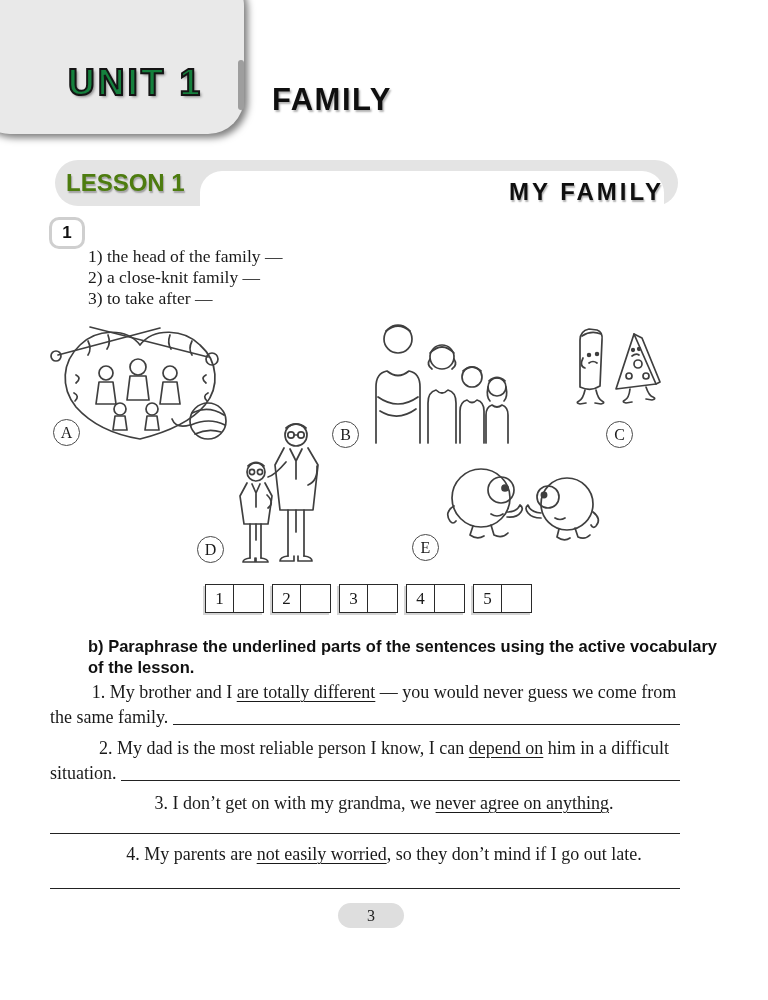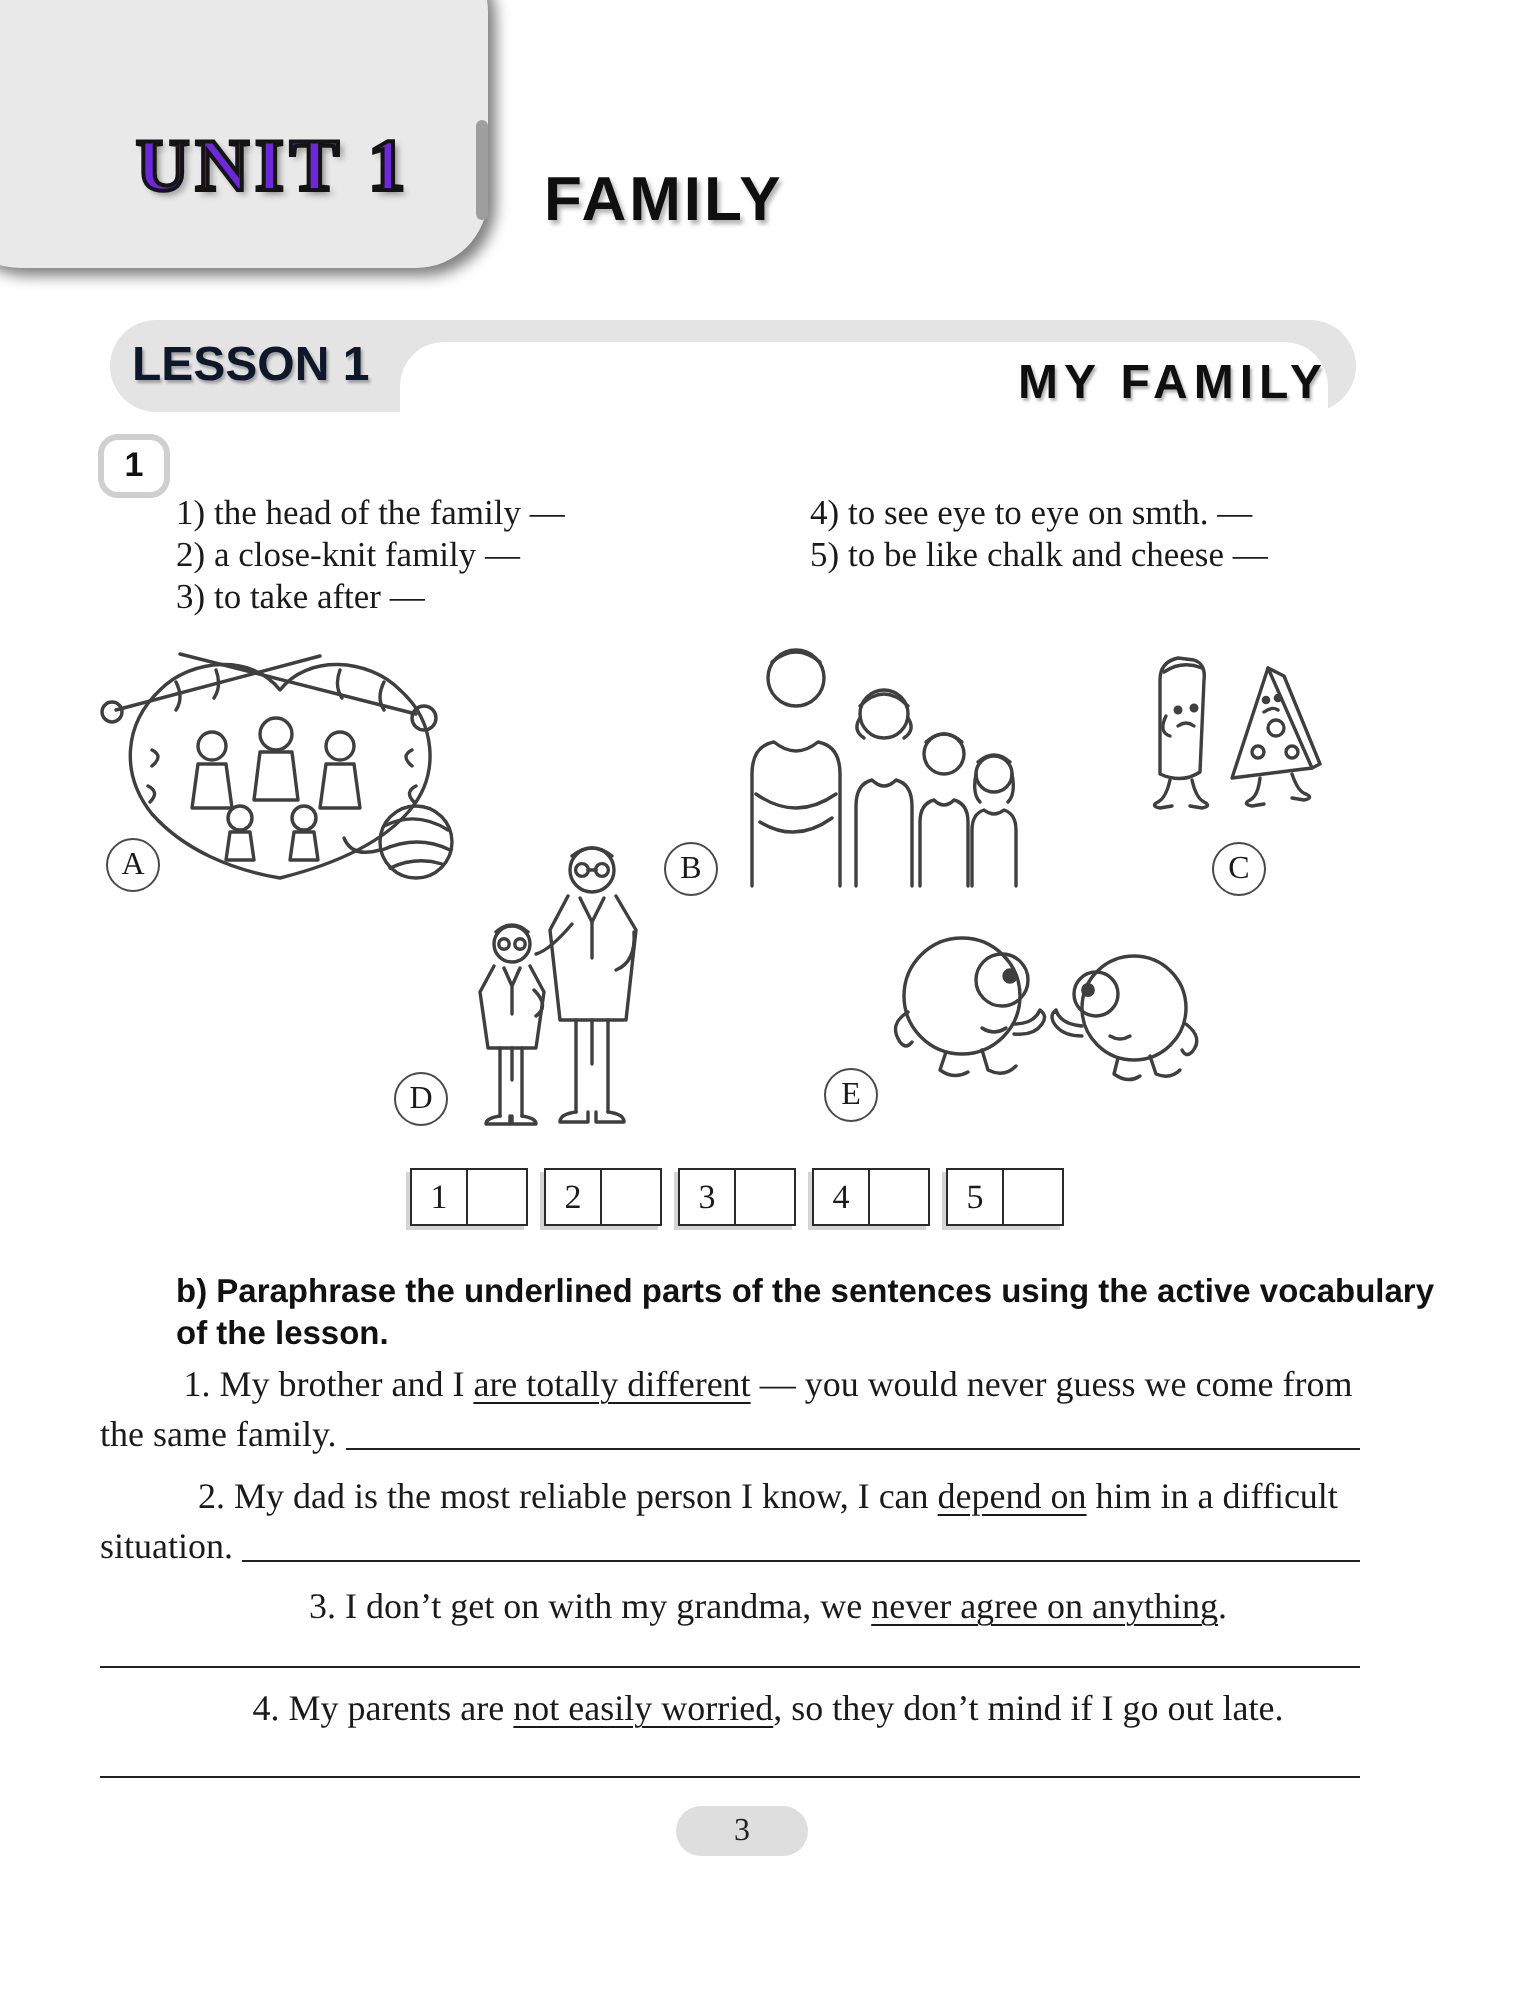--- a/index.html
+++ b/index.html
@@ -4,35 +4,35 @@
 <style>
   html,body{margin:0;padding:0;background:#fff;}
   .page{position:relative;width:768px;height:1000px;background:#ffffff;overflow:hidden;
         font-family:"Liberation Serif","DejaVu Serif",serif;color:#1a1a1a;}
 
   
   .unit-tab{position:absolute;left:-26px;top:-30px;width:270px;height:164px;
             background:#e9e9e9;border-radius:36px;
             box-shadow:4px 4px 7px rgba(0,0,0,0.5);}
   .unit-tab-text{position:absolute;left:94px;top:92px;
-            font-family:Liberation Serif, serif;font-weight:800;font-size:37px;
-            letter-spacing:3px;color:#6d28d9;-webkit-text-stroke:2px #141414;
+            font-family:Liberation Sans, sans-serif;font-weight:800;font-size:37px;
+            letter-spacing:3px;color:#15803d;-webkit-text-stroke:2px #141414;
             text-shadow:2px 2px 3px rgba(0,0,0,0.45);}
   .unit-divider{position:absolute;left:238px;top:60px;width:6px;height:50px;
             background:#9e9e9e;border-radius:3px;}
   .unit-title{position:absolute;left:256px;top:66px;margin:16px;
             font-family:"Liberation Sans",sans-serif;font-weight:800;font-size:31px;
             letter-spacing:1.5px;color:#0f0f0f;text-shadow:1.5px 2px 2px rgba(0,0,0,0.3);}
 
   
   .lesson-bar{position:absolute;left:55px;top:160px;width:623px;height:46px;
             background:#e4e4e4;border-radius:23px;}
   .lesson-label{position:absolute;left:66px;top:169px;
             font-family:"Liberation Sans",sans-serif;font-weight:800;font-size:24px;
-            color:#0f172a;text-shadow:1px 1.5px 1.5px rgba(0,0,0,0.3);}
+            color:#4d7c0f;text-shadow:1px 1.5px 1.5px rgba(0,0,0,0.3);}
   .lesson-inner{position:absolute;left:200px;top:171px;width:464px;height:42px;
             background:#ffffff;border-radius:22px 22px 0 0;
             display:flex;align-items:center;justify-content:flex-end;}
   .lesson-title{font-family:"Liberation Sans",sans-serif;font-weight:800;font-size:24px;
             letter-spacing:3px;color:#0f0f0f;text-shadow:1px 1.5px 1.5px rgba(0,0,0,0.3);}
 
   
   .ex-badge{position:absolute;left:49px;top:217px;width:30px;height:26px;
             border:3px solid #cfcfcf;border-radius:10px;background:#fff;
             display:flex;align-items:center;justify-content:center;
@@ -95,24 +95,20 @@
   <span class="lesson-label">LESSON 1</span>
   <div class="lesson-inner">
     <span class="lesson-title">MY FAMILY</span>
   </div>
 
   <div class="ex-badge">1</div>
   <div class="phrases left" id="phrases-left">
       <div class="phrase">1) the head of the family —</div>
       <div class="phrase">2) a close-knit family —</div>
       <div class="phrase">3) to take after —</div>
-    </div>
-  <div class="phrases right" id="phrases-right">
-      <div class="phrase">4) to see eye to eye on smth. —</div>
-      <div class="phrase">5) to be like chalk and cheese —</div>
     </div>
 
   <div class="ill" style="left:48px;top:315px;">
     <svg width="185" height="130" viewBox="0 0 185 130">
       <line x1="10" y1="40" x2="112" y2="13"></line>
         <circle cx="8" cy="41" r="5"></circle>
       <line x1="42" y1="12" x2="160" y2="42"></line>
         <circle cx="164" cy="44" r="6"></circle>
       <path d="M92,30 C78,12 48,14 32,30 C14,47 12,72 28,92 C44,110 68,120 92,124 C116,118 142,108 157,90 C172,72 170,46 152,30 C136,14 106,12 92,30 Z"></path>
       <path d="M40,26 q4,8 0,14 M60,20 q3,8 -1,14 M122,20 q-3,8 1,14 M144,26 q-4,8 0,14"></path>

